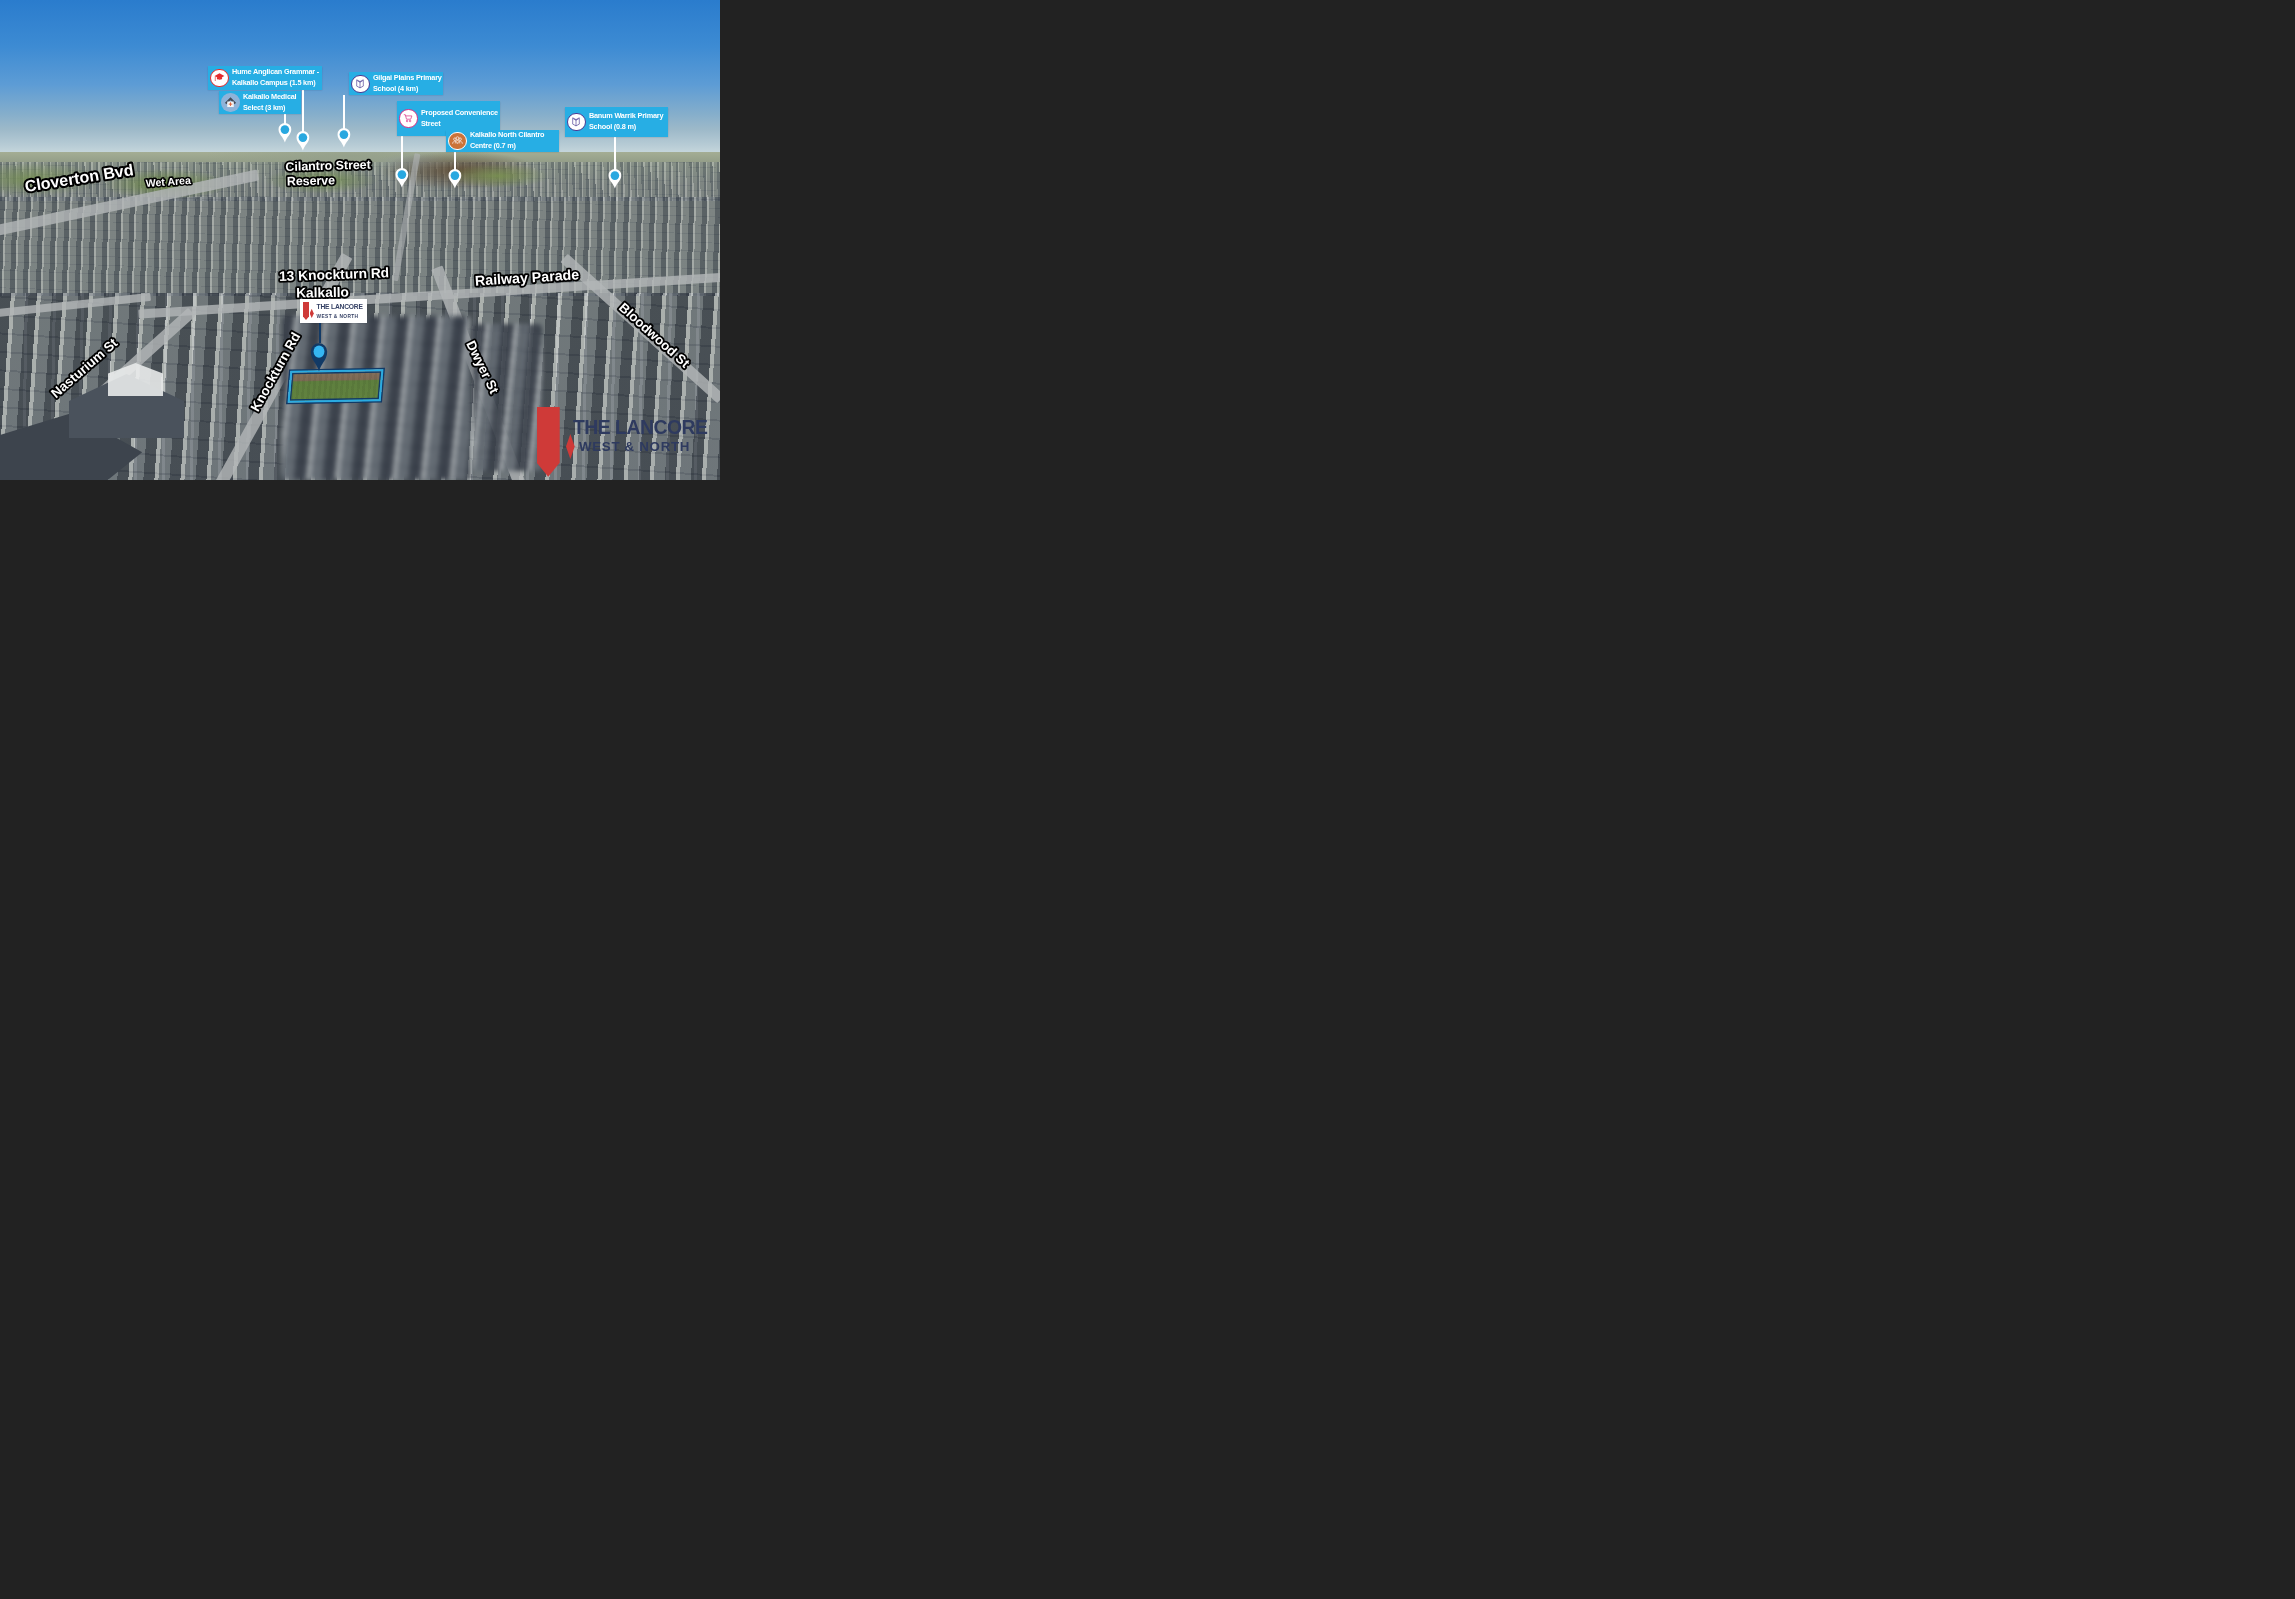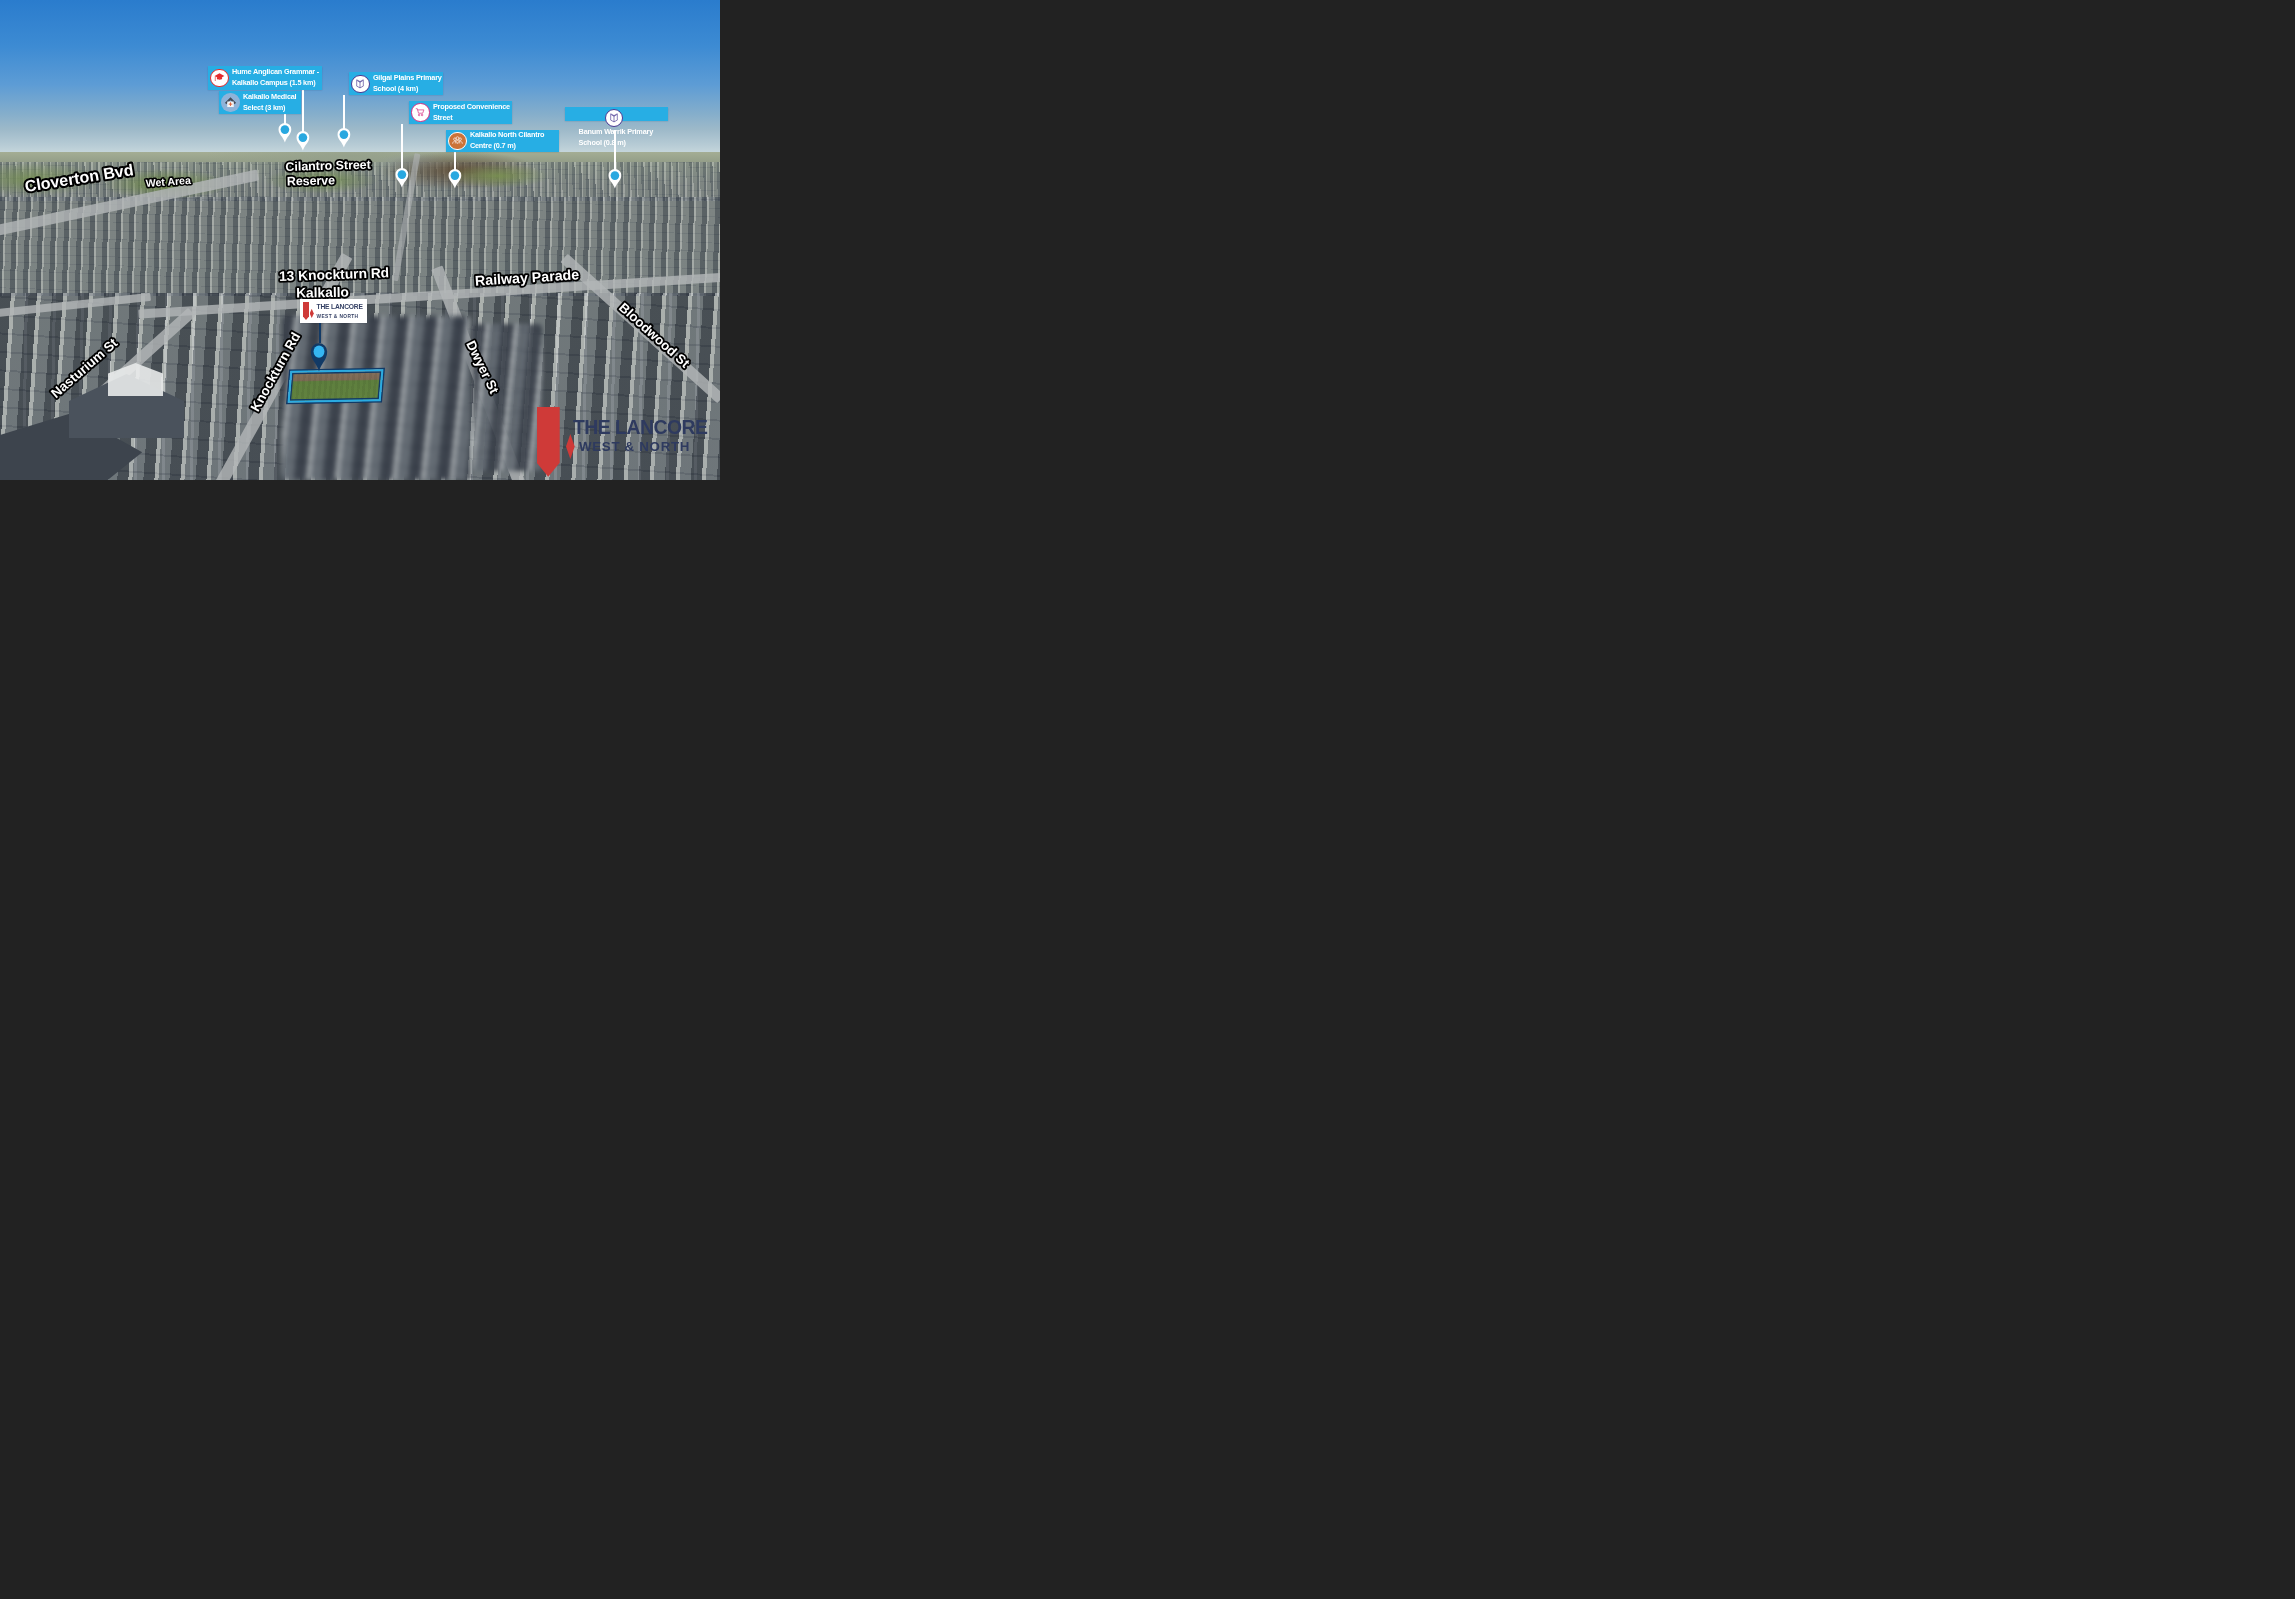--- a/index.html
+++ b/index.html
@@ -207,21 +207,21 @@
           <path d="M20 12 V33"></path>
           <path d="M11 9 L20 14 L29 9"></path>
         </svg>
     </span>
     <span class="poi-text">
         <span>Gilgai Plains Primary</span>
         <span>School (4 km)</span>
       </span>
   </div>
 
-  <div class="poi" style="left:409px;top:101px;width:103px;height:23px;">
+  <div class="poi" style="left:397px;top:101px;width:103px;height:35px;">
     <span class="poi-icon icon-cart">
       <svg width="12" height="12" viewBox="0 0 40 40" fill="none" stroke="#d63384" stroke-width="2.4" stroke-linejoin="round">
           <path d="M6 9 h5 l4 15 h14 l4 -11 H12"></path>
           <circle cx="17" cy="30" r="2.6"></circle>
           <circle cx="27" cy="30" r="2.6"></circle>
         </svg>
     </span>
     <span class="poi-text">
         <span>Proposed Convenience</span>
         <span>Street</span>
@@ -238,21 +238,21 @@
           <path d="M21 30 c0-5 4-8 7-8 s7 3 7 8"></path>
           <path d="M13 29 c0-6 3.5-9 7-9 s7 3 7 9"></path>
         </svg>
     </span>
     <span class="poi-text">
         <span>Kalkallo North Cilantro</span>
         <span>Centre (0.7 m)</span>
       </span>
   </div>
 
-  <div class="poi" style="left:565px;top:107px;width:103px;height:14px;flex-direction:column;">
+  <div class="poi" style="left:565px;top:107px;width:103px;height:30px;">
     <span class="poi-icon icon-book">
       <svg width="12" height="12" viewBox="0 0 40 40" fill="none" stroke="#4b3a93" stroke-width="2.2" stroke-linejoin="round">
           <path d="M20 12 L31 6 V27 L20 33 L9 27 V6 Z"></path>
           <path d="M20 12 V33"></path>
           <path d="M11 9 L20 14 L29 9"></path>
         </svg>
     </span>
     <span class="poi-text">
         <span>Banum Warrik Primary</span>
         <span>School (0.8 m)</span>

